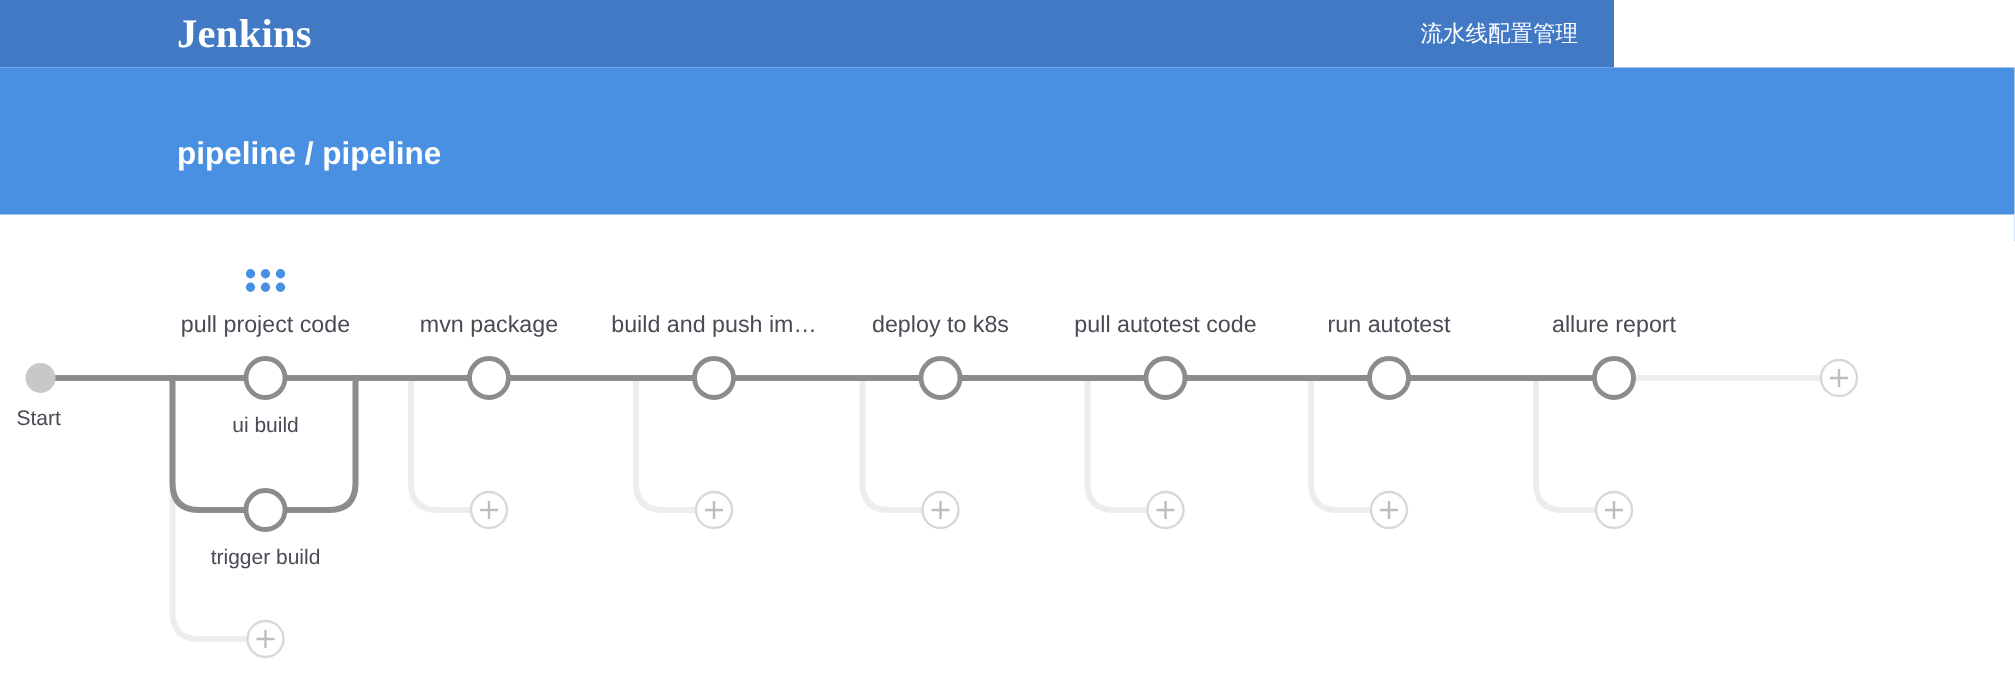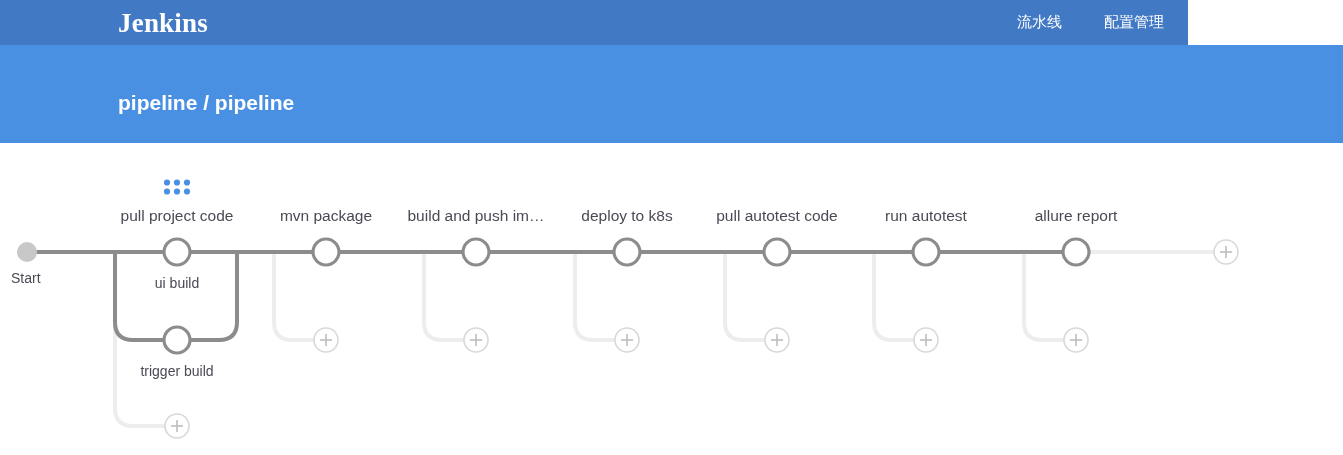--- a/index.html
+++ b/index.html
@@ -13,21 +13,21 @@
     background: #ffffff;
     font-family: "Liberation Sans", sans-serif;
     overflow: hidden;
   }
 
   
   .topbar {
     position: absolute;
     left: 0;
     top: 0;
-    width: 1188px;
+    width: 1076px;
     height: 45px;
     background: #4279c4;
     box-sizing: border-box;
   }
   .brand {
     position: absolute;
     left: 118px;
     top: 50%;
     transform: translateY(-50%);
     color: #ffffff;
@@ -37,21 +37,20 @@
     letter-spacing: 0.2px;
     white-space: nowrap;
   }
   .topnav {
     position: absolute;
     right: 24px;
     top: 0;
     height: 45px;
     display: flex;
     align-items: center;
-    gap: 42px;
   }
   .topnav-item {
     color: #ffffff;
     font-size: 15px;
     white-space: nowrap;
     cursor: pointer;
   }
 
   
   .subbar {

